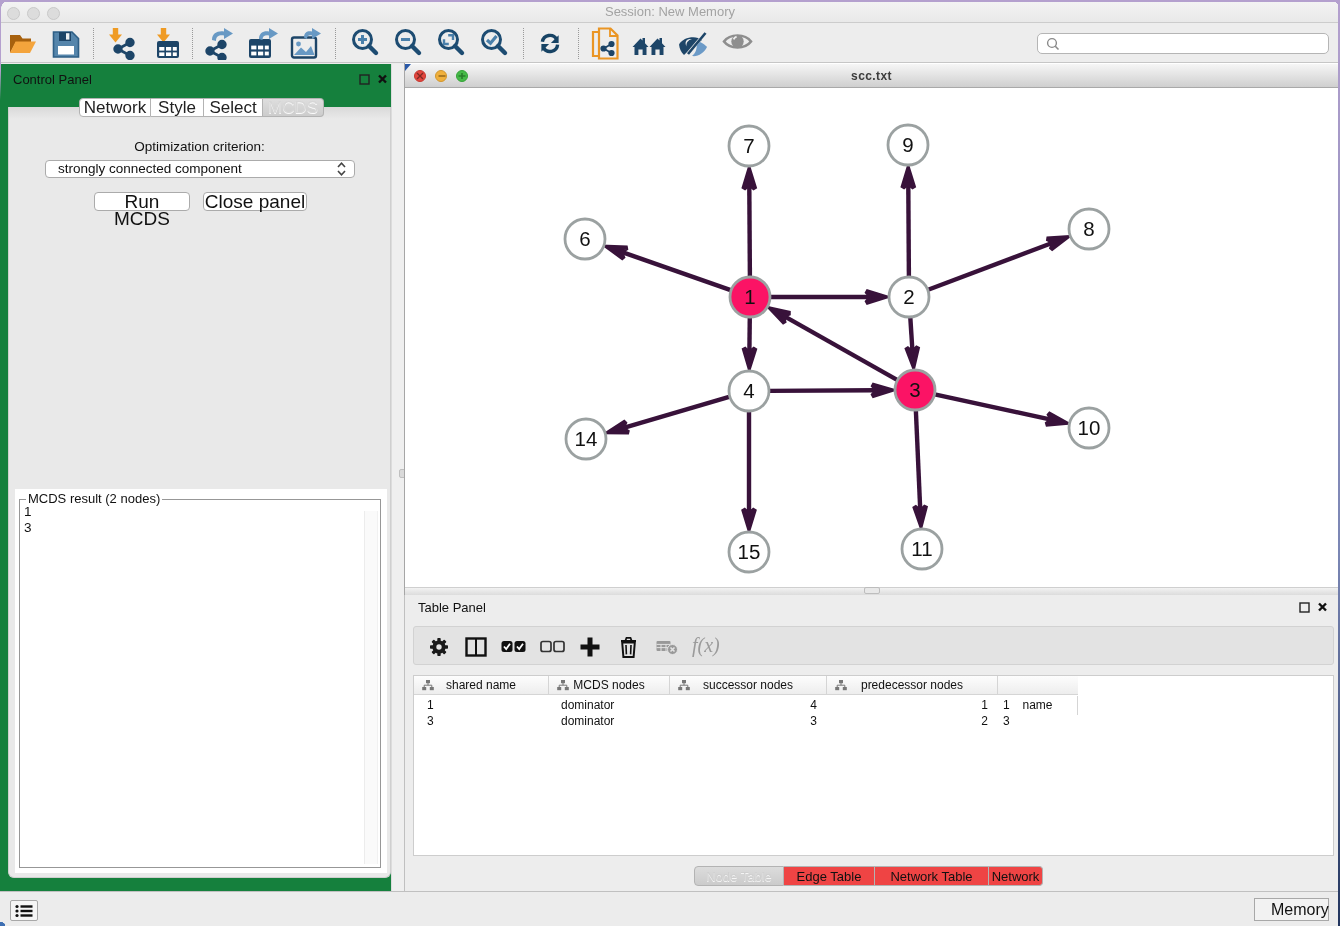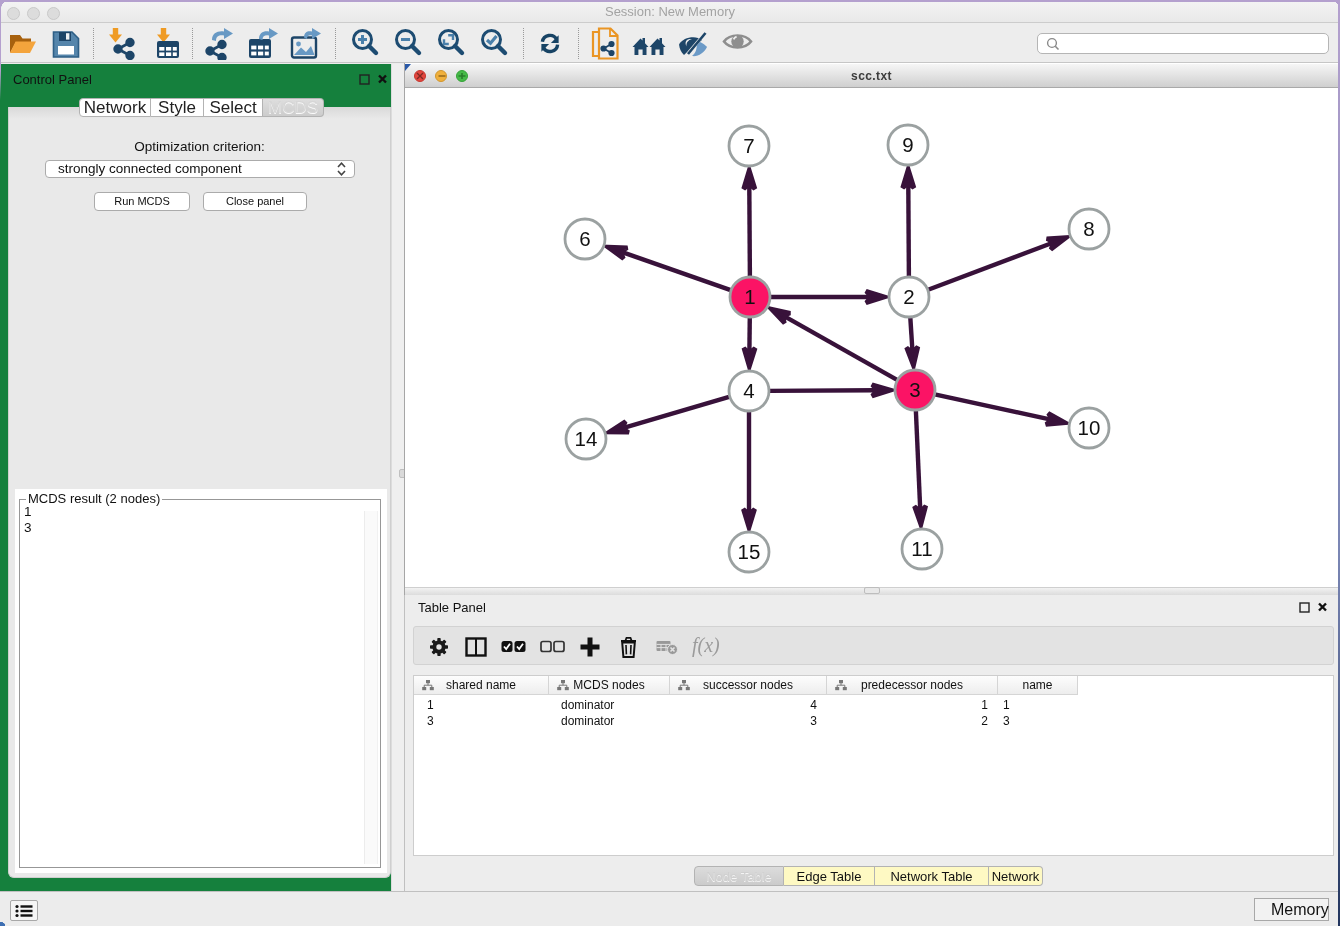--- a/index.html
+++ b/index.html
@@ -30,21 +30,21 @@
 #cpanel-title { position:absolute; left:13px; top:8px; font-size:13px; color:#111; }
 #cp-tabs { position:absolute; left:79px; top:34px; height:18px; display:flex; font-size:17px; }
 .tab { border:1px solid #b3b3b3; border-left:none; background:#fff; color:#222; display:flex; align-items:center; justify-content:center; height:19px; }
 .tab.first { border-left:1px solid #b3b3b3; border-radius:4px 0 0 4px; }
 .tab.last { border-radius:0 4px 4px 0; }
 .tab.sel { background:linear-gradient(#dedede,#cccccc); color:#d6d6d6; text-shadow:0 1px 0 #fafafa; }
 #cp-content { position:absolute; left:8px; top:43px; width:383px; height:771px; background:#e9e9e9; border:1px solid #cfcfcf; border-top:none; border-radius:0 0 6px 6px; }
 #cp-content .topshade { position:absolute; left:0; top:0; width:100%; height:12px; background:linear-gradient(#d9d9d9,#e9e9e9); }
 #opt-label { position:absolute; left:0; top:32px; width:100%; text-align:center; font-size:13.5px; color:#111; }
 #combo { position:absolute; left:36px; top:53px; width:310px; height:18px; background:#fff; border:1px solid #ababab; border-radius:4px; font-size:13.5px; color:#111; line-height:16px; padding-left:12px; }
-.btn { position:absolute; height:19px; background:#fff; border:1px solid #ababab; border-radius:4px; font-size:11px; color:#111; text-align:center; line-height:17px; }
+.btn { position:absolute; height:19px; background:#fff; border:1px solid #ababab; border-radius:4px; font-size:19px; color:#111; text-align:center; line-height:17px; }
 #mcds-panel { position:absolute; left:6px; top:382px; width:372px; height:384px; background:#fff; }
 #mcds-box { position:absolute; left:4px; top:10px; width:362px; height:369px; border:1px solid #979797; }
 #mcds-box-title { position:absolute; left:6px; top:-9px; background:#fff; padding:0 2px; font-size:13px; color:#111; }
 #mcds-scroll { position:absolute; right:2px; top:11px; bottom:3px; width:14px; background:#fafafa; border-left:1px solid #ececec; border-right:1px solid #f1f1f1; }
 
 
 #vsplit { position:absolute; left:391px; top:64px; width:13px; height:827px; background:#efefef; border-left:1px solid #dcdcdc; }
 #vsplit .grip { position:absolute; left:7px; top:405px; width:8px; height:9px; background:#dadada; border:1px solid #bfbfbf; border-radius:2px; }
 
 
@@ -58,21 +58,21 @@
 
 
 #tpanel { position:absolute; left:404px; top:595px; width:934px; height:296px; background:#ededed; border-left:1px solid #c0c0c0; }
 #tpanel-title { position:absolute; left:13px; top:5px; font-size:13px; color:#111; }
 #ttoolbar { position:absolute; left:8px; top:31px; width:921px; height:39px; background:#e3e3e3; border:1px solid #d2d2d2; border-radius:3px; }
 #ttable { position:absolute; left:8px; top:80px; width:921px; height:181px; background:#fff; border:1px solid #cdcdcd; }
 #thead { position:absolute; left:0; top:0; width:664px; height:19px; background:linear-gradient(#fdfdfd,#ededed); border-bottom:1px solid #d5d5d5; font-size:12px; color:#111; }
 .hcell { position:absolute; top:0; height:19px; border-right:1px solid #d5d5d5; text-align:center; line-height:19px; }
 .trow { position:absolute; font-size:12px; color:#111; height:16px; line-height:16px; }
 #ttabs { position:absolute; left:289px; top:271px; height:20px; display:flex; font-size:13px; font-weight:500; }
-.tab2 { border:1px solid #b3b3b3; border-left:none; background:#fef9c3; color:#111; display:flex; align-items:center; justify-content:center; height:20px; }
+.tab2 { border:1px solid #b3b3b3; border-left:none; background:#ef4444; color:#111; display:flex; align-items:center; justify-content:center; height:20px; }
 .tab2.first { border-left:1px solid #b3b3b3; border-radius:4px 0 0 4px; }
 .tab2.last { border-radius:0 4px 4px 0; }
 .tab2.sel { background:linear-gradient(#dcdcdc,#cbcbcb); color:#cfcfcf; text-shadow:0 1px 0 #f5f5f5; }
 
 
 #statusbar { position:absolute; left:0; top:891px; width:1340px; height:35px; background:#ececec; border-top:1px solid #c0c0c0; }
 #listbtn { position:absolute; left:10px; top:8px; width:28px; height:21px; background:#f5f5f5; border:1px solid #a8a8a8; border-radius:2px; }
 #membtn { position:absolute; left:1254px; top:6px; width:75px; height:23px; background:#f2f2f2; border:1px solid #a8a8a8; display:flex; align-items:center; font-size:16px; color:#111; }
 #membtn .dot { width:11px; height:11px; border-radius:50%; background:#1e9b3a; margin:0 6px 0 10px; }
 </style>
@@ -414,21 +414,21 @@
     </svg>
 
     <div style="position:absolute;left:278px;top:7px;font-family:'Liberation Serif',serif;font-style:italic;font-size:20px;color:#9b9b9b;">f(x)</div>
   </div>
   <div id="ttable">
     <div id="thead">
       <div class="hcell" style="left:0; width:135px;">shared name</div>
       <div class="hcell" style="left:135px; width:121px;">MCDS nodes</div>
       <div class="hcell" style="left:256px; width:157px;">successor nodes</div>
       <div class="hcell" style="left:413px; width:171px;">predecessor nodes</div>
-      <div class="hcell" style="left:584px; width:80px;">name</div>
+      <div class="hcell" style="left:584px; width:80px;margin-top:20px;">name</div>
       <svg class="sorticon" style="position:absolute;left:8px;top:4px;" width="12" height="11" viewBox="0 0 12 11">
           <g fill="#777">
             <rect x="4" y="0" width="4" height="3.2"></rect>
             <rect x="0.2" y="7" width="4" height="3.2"></rect>
             <rect x="7.8" y="7" width="4" height="3.2"></rect>
           </g>
           <path d="M6,3 L6,5.2 M2.2,7 L2.2,5.2 L9.8,5.2 L9.8,7" fill="none" stroke="#777" stroke-width="1"></path>
         </svg>
       <svg class="sorticon" style="position:absolute;left:143px;top:4px;" width="12" height="11" viewBox="0 0 12 11">
           <g fill="#777">

